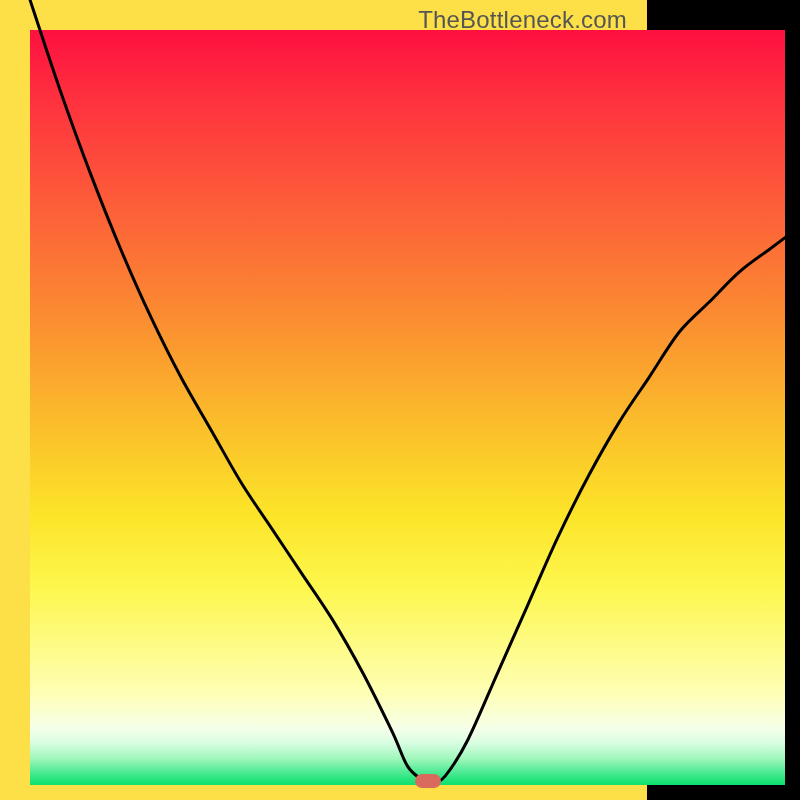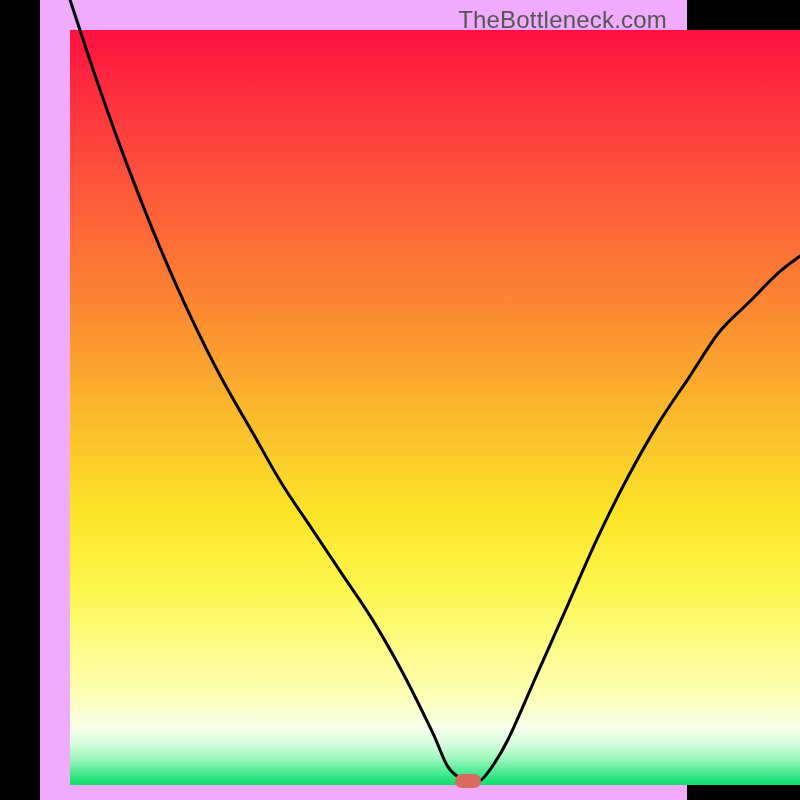--- a/index.html
+++ b/index.html
@@ -7,22 +7,21 @@
     padding: 0;
     width: 800px;
     height: 800px;
     background: #000000;
     overflow: hidden;
   }
   .stage {
     position: relative;
     width: 647px;
     height: 800px;
-    background: #f0abfc;
-    margin-left: 40px;
+    background: #fde047;
   }
   .watermark {
     position: absolute;
     top: 6px;
     right: 20px;
     font-family: Arial, Helvetica, sans-serif;
     font-size: 24px;
     font-weight: 400;
     color: #555555;
     letter-spacing: 0.2px;

